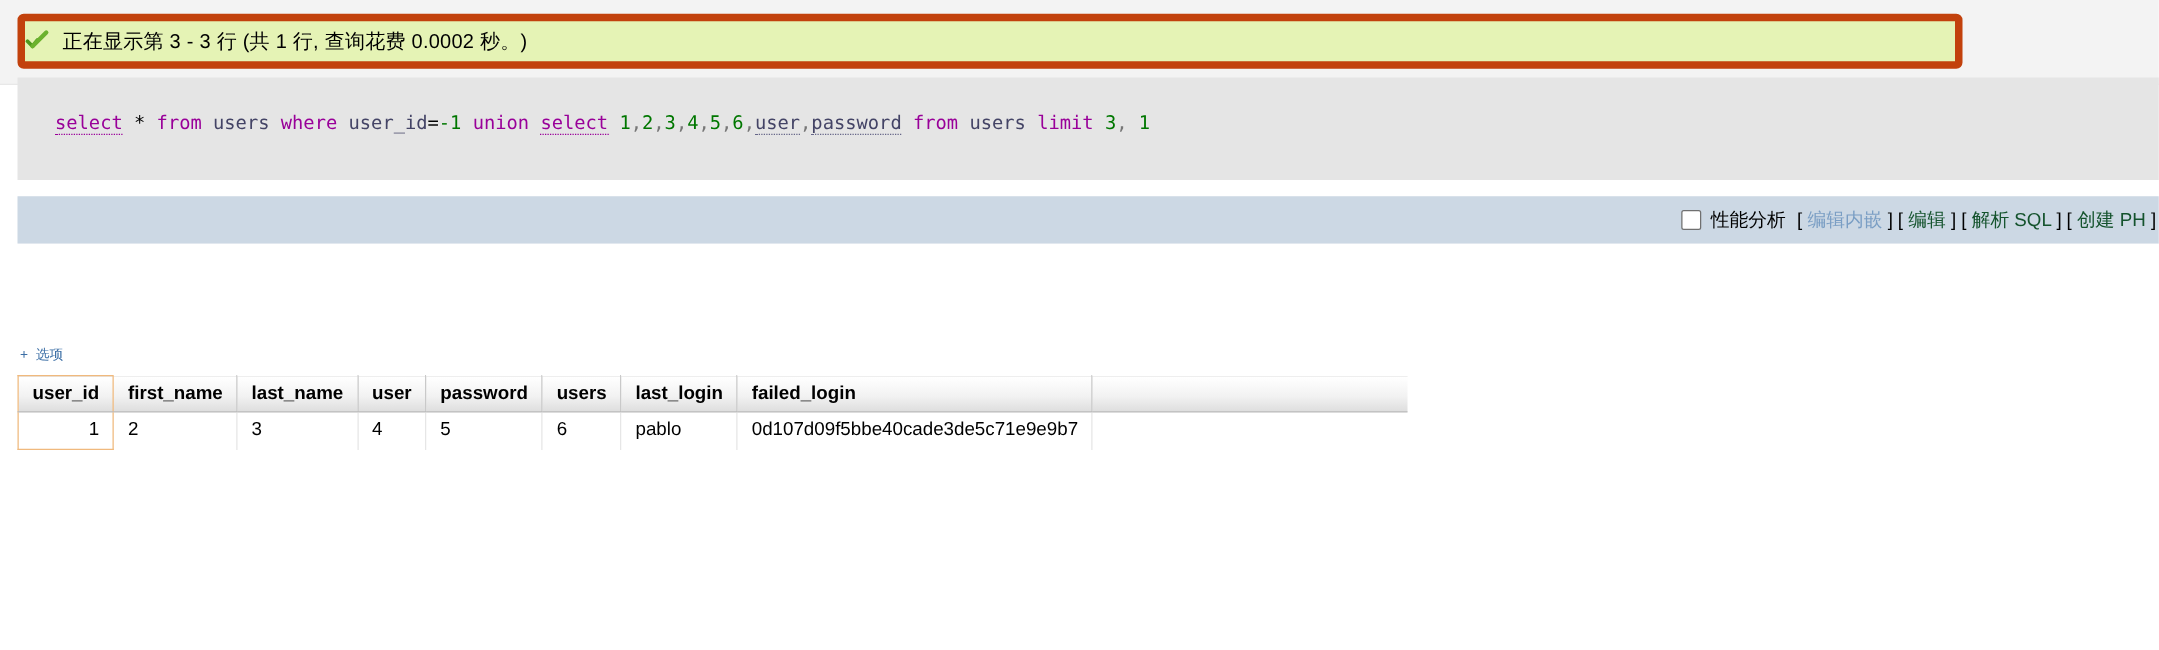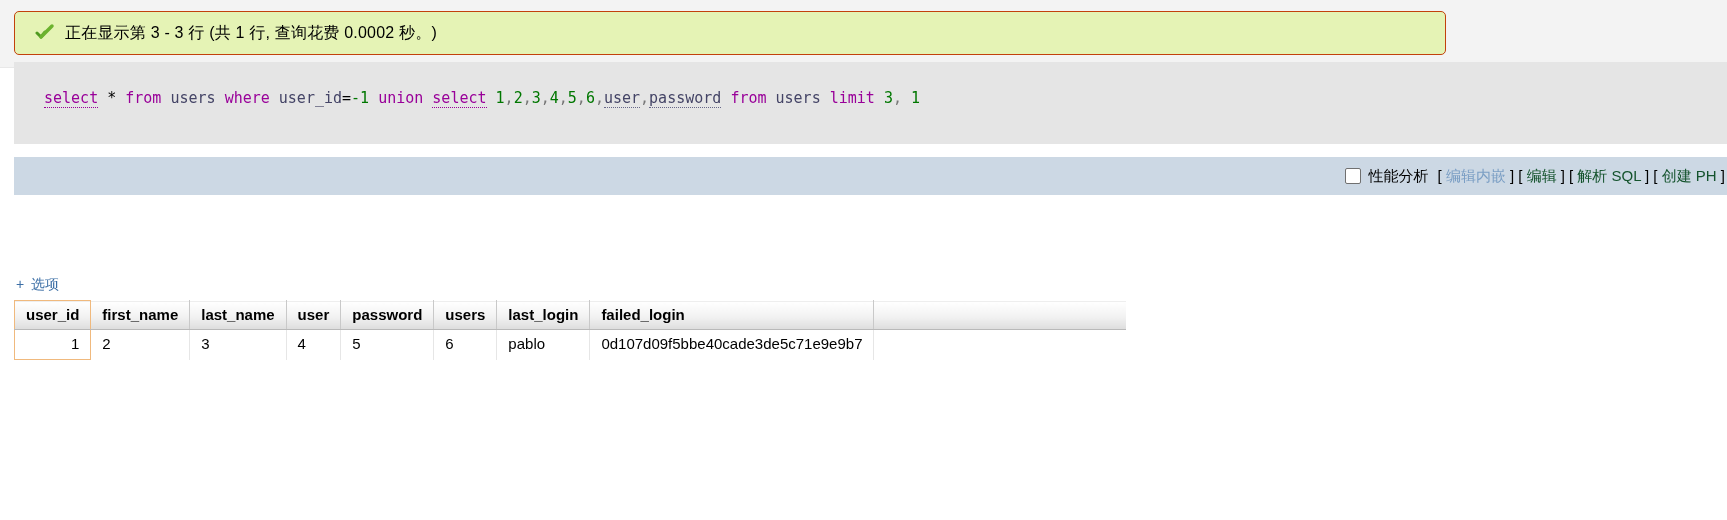--- a/index.html
+++ b/index.html
@@ -15,27 +15,27 @@
 
   
   .notice-wrap{
     position:absolute;left:0;top:0;width:1727px;height:68px;
     background:#f3f3f3;
     border-bottom:1px solid #e8e8e8;
     box-sizing:border-box;
   }
   .notice{
     position:absolute;left:14px;top:11px;
-    width:1432px;height:44px;
+    width:1556px;height:44px;
     background:#e5f3b5;
-    border:1px solid #c2410c;
+    border:6px solid #c2410c;
     border-radius:5px;
     box-sizing:border-box;
     display:flex;align-items:center;
-    padding-left:20px;
+    padding-left:0;
   }
   .check-icon{
     width:20px;height:20px;display:inline-block;
     position:relative;flex:0 0 auto;margin-right:10px;
   }
   .check-icon svg{display:block;}
   .notice-text{
     font-size:16px;color:#000;letter-spacing:.2px;
     font-family:"Liberation Sans","DejaVu Sans",sans-serif;
   }
@@ -83,21 +83,21 @@
   .tb-link.dim{color:#7a9ec4;}
   .tb-grp{margin:0 2px;}
 
   
   .results{
     position:absolute;left:0;top:195px;width:1727px;height:325px;
     background:#ffffff;
   }
   .options-row{
     position:absolute;left:16px;top:81px;
-    font-size:14px;color:#3b6ea5;
+    font-size:11px;color:#3b6ea5;
   }
   .options-plus{color:#3b6ea5;margin-right:3px;}
   .options-link{color:#3b6ea5;text-decoration:none;}
 
   table.res{
     position:absolute;left:14px;top:105px;
     border-collapse:collapse;
     font-size:15px;
     background:#fff;
   }

